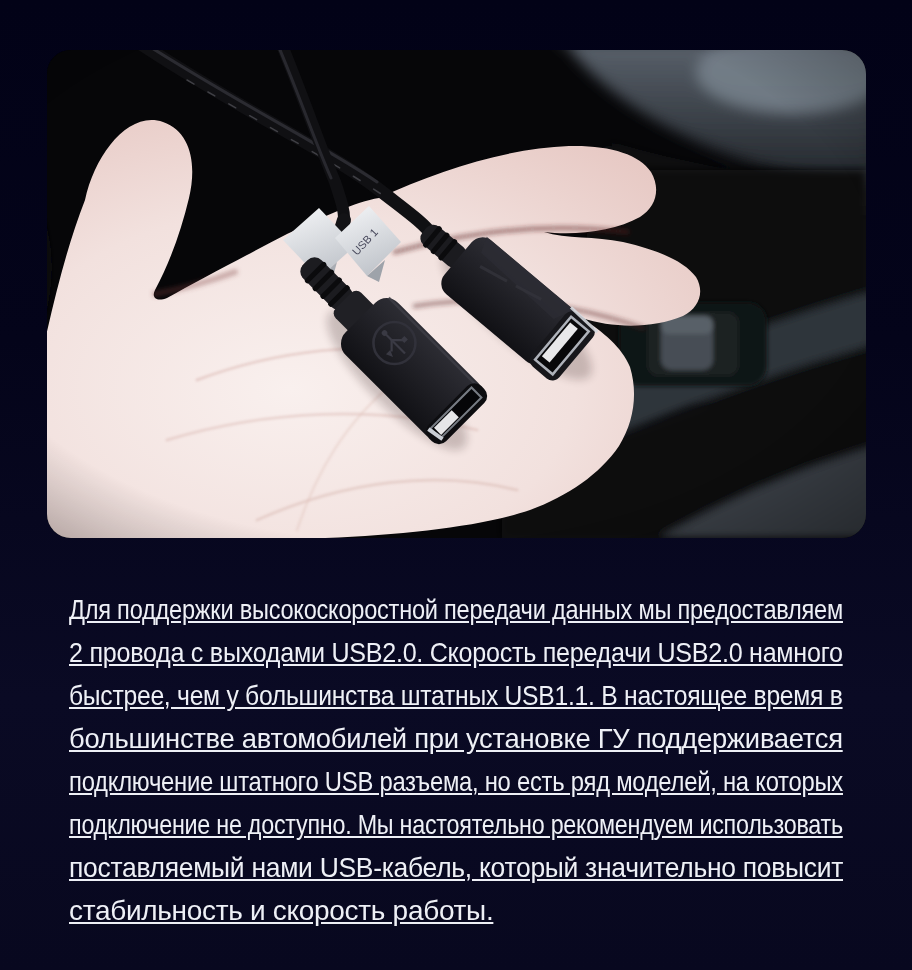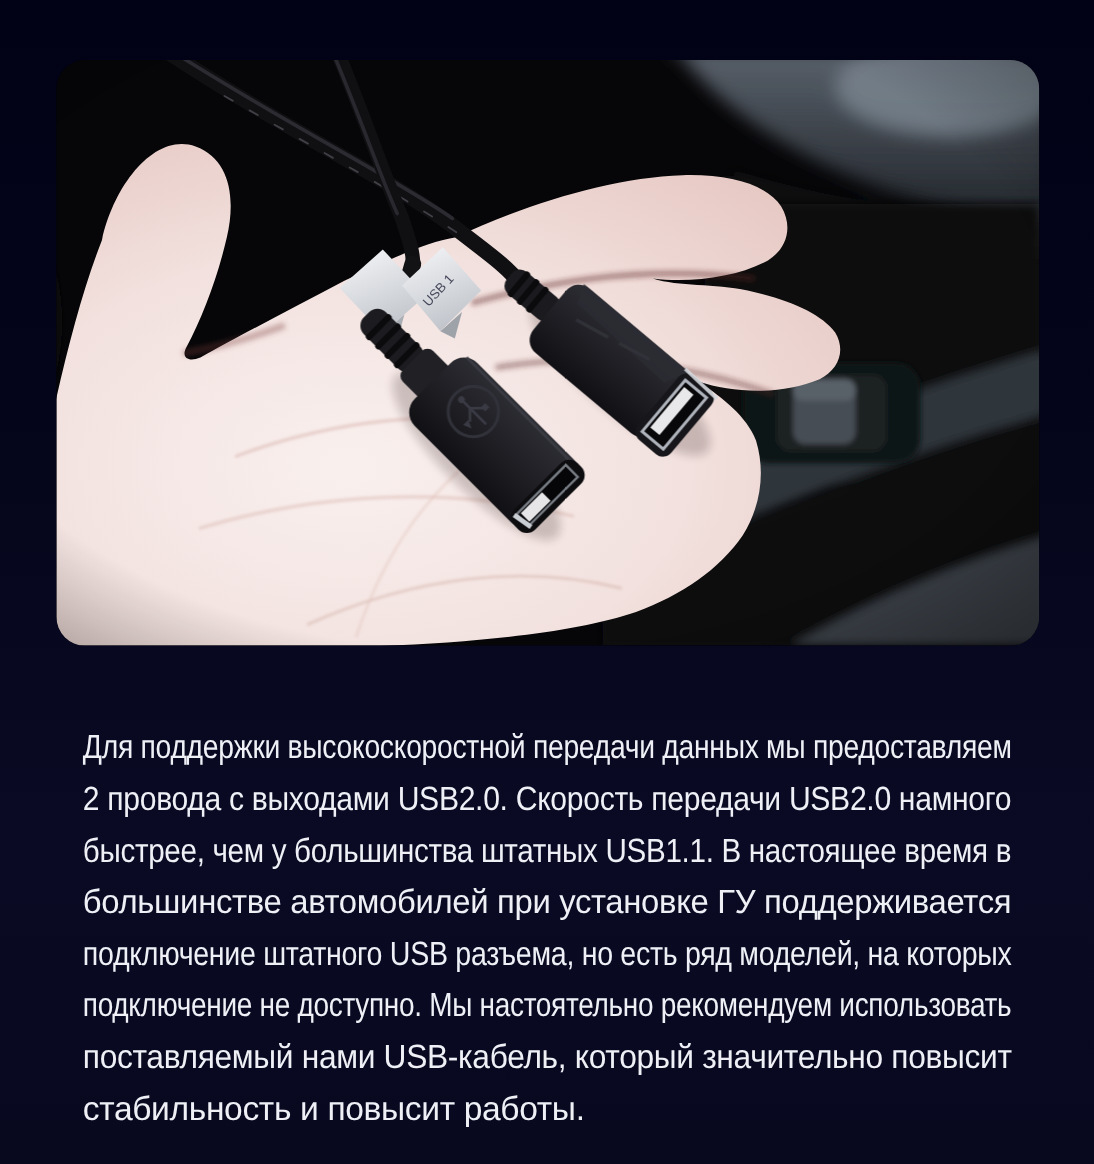--- a/index.html
+++ b/index.html
@@ -7,21 +7,21 @@
     width:912px;height:970px;position:relative;overflow:hidden;
     background:linear-gradient(180deg,#020217 0%,#04041a 35%,#0a0a24 72%,#08081f 100%);
     font-family:"Liberation Sans",sans-serif;
   }
   .photo-card{
     position:absolute;left:47px;top:50px;width:819px;height:488px;margin:0;
     border-radius:24px;overflow:hidden;background:#060608;
   }
   .photo-card svg{display:block;width:100%;height:100%;}
   .description{
-    position:absolute;left:69px;top:601px;width:774px;color:#eef0f6;
+    position:absolute;left:69px;top:588px;width:774px;color:#eef0f6;text-decoration:underline;
   }
   .text-line{
     font-size:28px;line-height:43px;height:43px;white-space:nowrap;
     transform-origin:0 50%;letter-spacing:-0.3px;color:#eef0f6;
   }
 </style>
 </head>
 <body>
 
 <div>
@@ -203,16 +203,16 @@
   </figure>
 
   <div class="description">
     <div class="text-line fit" style="transform: scaleX(0.843137);">Для поддержки высокоскоростной передачи данных мы предоставляем</div>
     <div class="text-line fit" style="transform: scaleX(0.896871);">2 провода с выходами USB2.0. Скорость передачи USB2.0 намного</div>
     <div class="text-line fit" style="transform: scaleX(0.881549);">быстрее, чем у большинства штатных USB1.1. В настоящее время в</div>
     <div class="text-line fit" style="transform: scaleX(0.978508);">большинстве автомобилей при установке ГУ поддерживается</div>
     <div class="text-line fit" style="transform: scaleX(0.850549);">подключение штатного USB разъема, но есть ряд моделей, на которых</div>
     <div class="text-line fit" style="transform: scaleX(0.833154);">подключение не доступно. Мы настоятельно рекомендуем использовать</div>
     <div class="text-line fit" style="transform: scaleX(0.945055);">поставляемый нами USB-кабель, который значительно повысит</div>
-    <div class="text-line last">стабильность и повысит работы.</div>
+    <div class="text-line last">стабильность и скорость работы.</div>
   </div>
 
 </div>
 
 </body></html>

